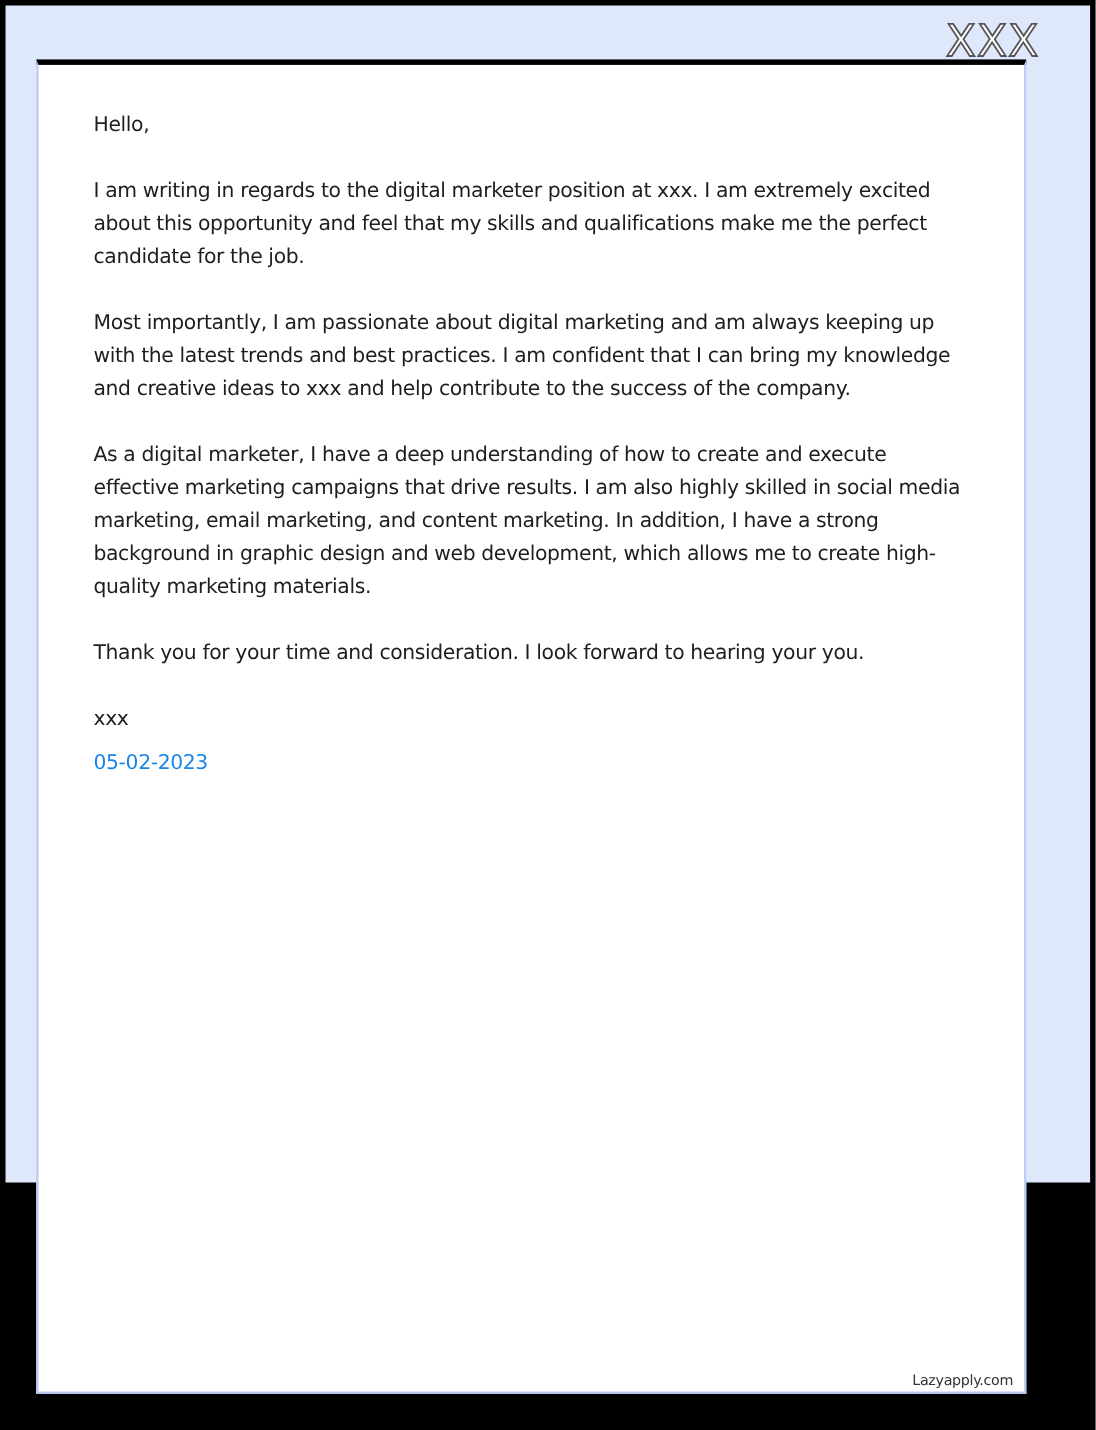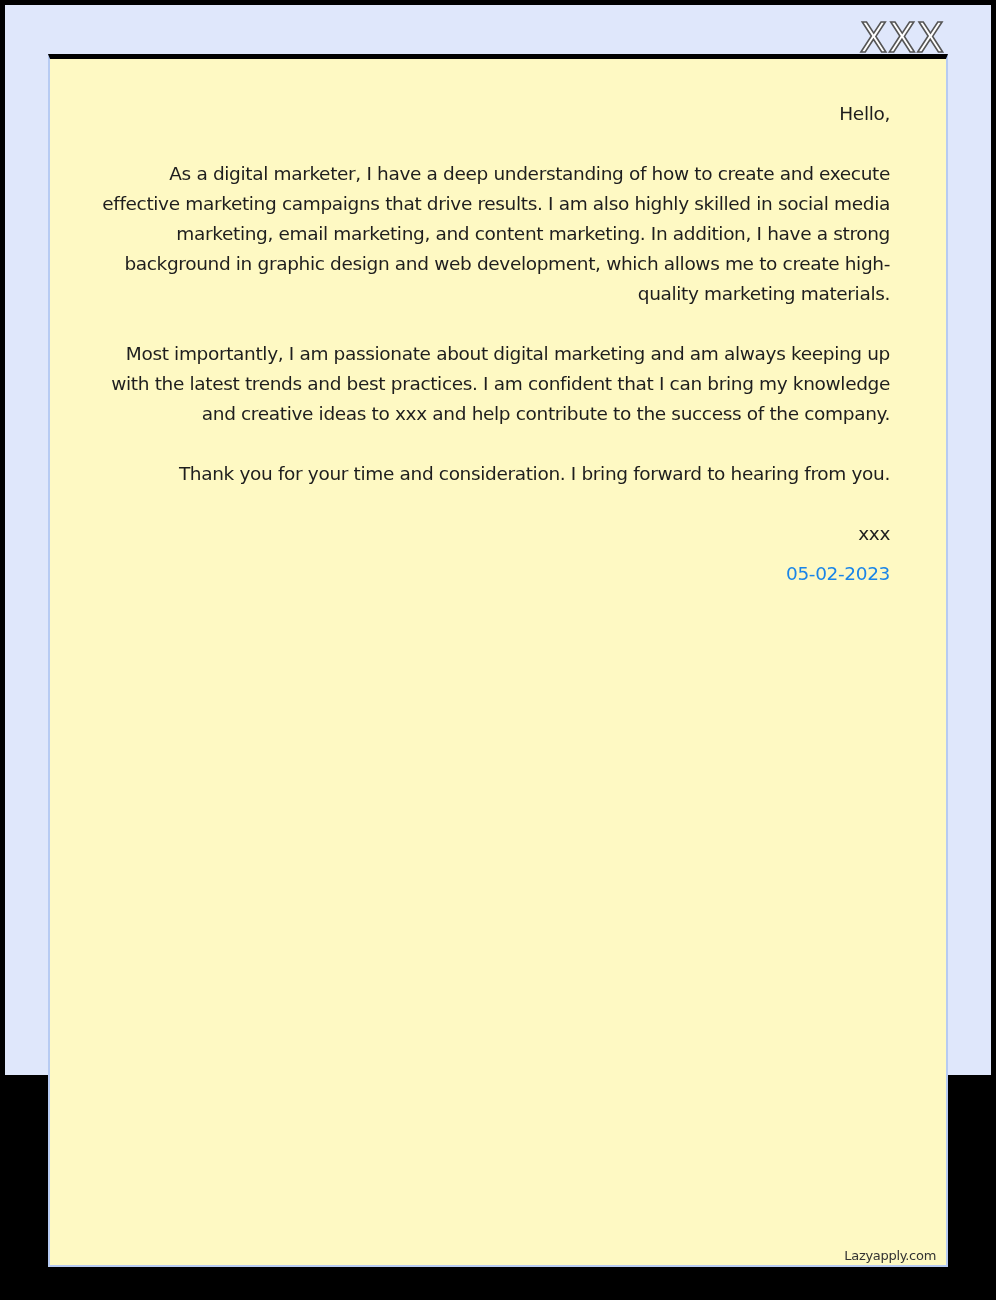--- a/index.html
+++ b/index.html
@@ -14,41 +14,40 @@
       overflow: hidden;
       font-family: "DejaVu Sans", sans-serif;
     }
     .outer {
       position: absolute;
       left: 5px;
       top: 5px;
       width: 986px;
       height: 1070px;
       background: #dfe7fb;
-      text-align: right;
     }
     .header-name {
       position: absolute;
       right: 46px;
       top: 13px;
       font-family: "DejaVu Sans", sans-serif;
       font-size: 40px;
       line-height: 40px;
       color: #ffffff;
       -webkit-text-stroke: 1.6px #555555;
       letter-spacing: 1px;
       font-weight: normal;
     }
     .page {
       position: absolute;
-      left: 43px;
+      left: 28px;
       top: 49px;
       width: 896px;
       height: 1206px;
-      background: #fef9c3;
+      background: #ffffff;
       border-left: 2px solid #b7cbf2;
       border-right: 2px solid #b7cbf2;
       border-bottom: 2px solid #b7cbf2;
       border-top: 5px solid #000000;
       box-sizing: content-box;
     }
     .content {
       position: absolute;
       left: 50px;
       top: 40px;
@@ -81,22 +80,23 @@
   </style>
 </head>
 <body>
 
 <div class="outer">
   <div class="header-name">XXX</div>
 
   <div class="page">
     <div class="content">
       <p>Hello,</p>
+      <p>I am writing in regards to the digital marketer position at xxx. I am extremely excited about this opportunity and feel that my skills and qualifications make me the perfect candidate for the job.</p>
+      <p>Most importantly, I am passionate about digital marketing and am always keeping up with the latest trends and best practices. I am confident that I can bring my knowledge and creative ideas to xxx and help contribute to the success of the company.</p>
       <p>As a digital marketer, I have a deep understanding of how to create and execute effective marketing campaigns that drive results. I am also highly skilled in social media marketing, email marketing, and content marketing. In addition, I have a strong background in graphic design and web development, which allows me to create high-quality marketing materials.</p>
-      <p>Most importantly, I am passionate about digital marketing and am always keeping up with the latest trends and best practices. I am confident that I can bring my knowledge and creative ideas to xxx and help contribute to the success of the company.</p>
-      <p>Thank you for your time and consideration. I bring forward to hearing from you.</p>
+      <p>Thank you for your time and consideration. I look forward to hearing your you.</p>
       <p class="tight">xxx</p>
       <p class="date">05-02-2023</p>
     </div>
 
     <div class="footer-brand">Lazyapply.com</div>
   </div>
 </div>
 
 </body></html>

